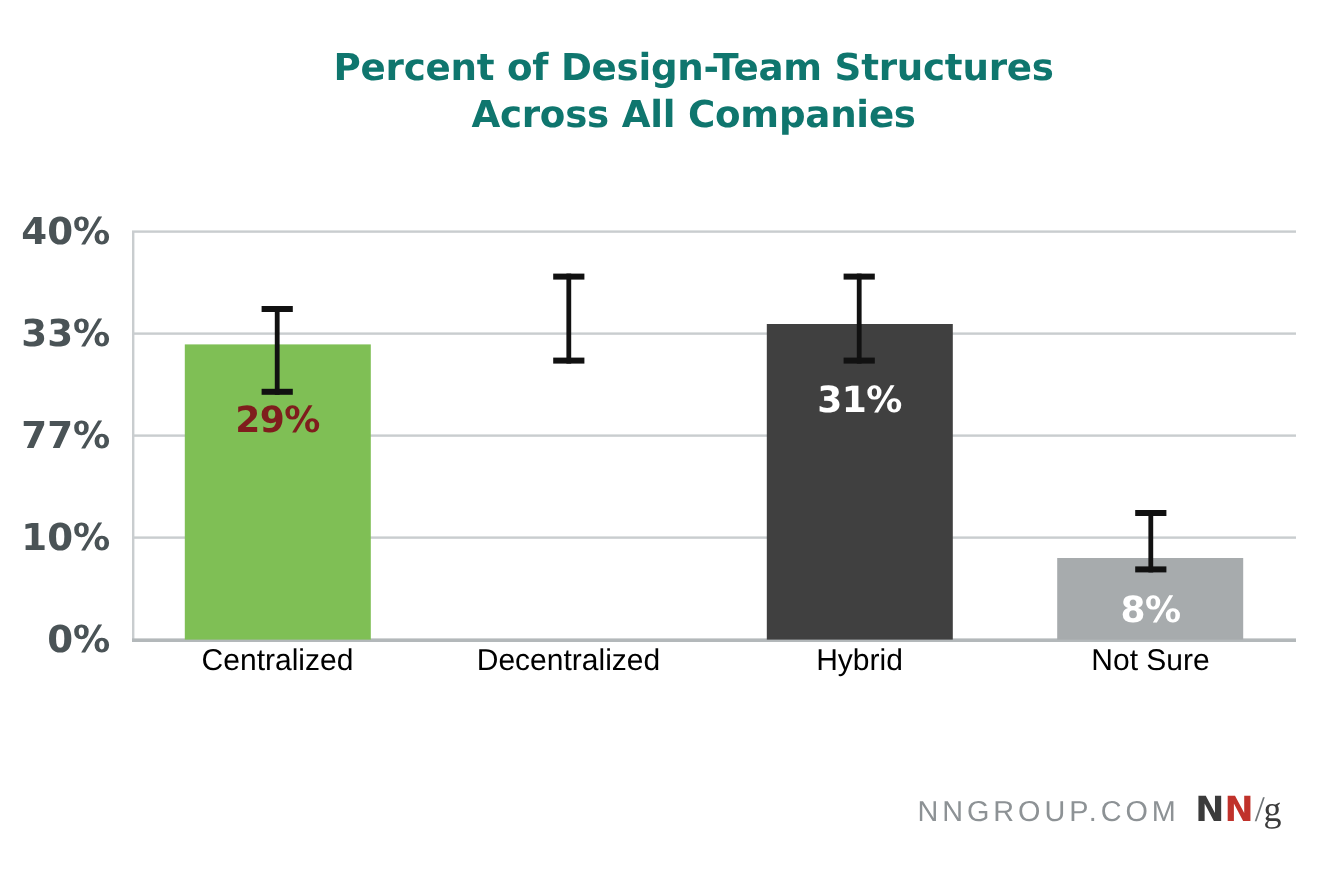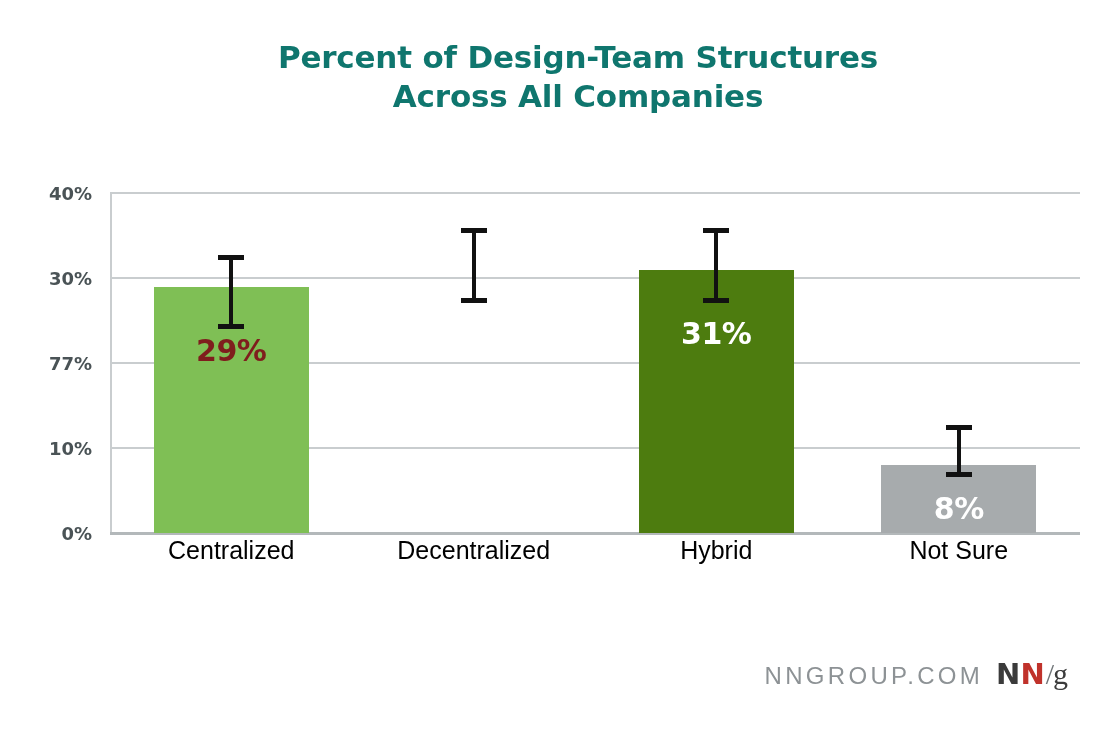--- a/index.html
+++ b/index.html
@@ -63,21 +63,21 @@
   }
 
   
   .y-tick {
     position: absolute;
     right: 1028px;           
     width: 90px;
     text-align: right;
     font-family: "DejaVu Sans", sans-serif;
     font-weight: bold;
-    font-size: 18px;
+    font-size: 31px;
     color: #4a5356;
     transform: translateY(-50%);
   }
 
   
   .bar {
     position: absolute;
     bottom: 0;
   }
   .bar-value {
@@ -173,21 +173,21 @@
 </style>
 </head>
 <body>
 
 <div class="chart-title">
   <span class="title-line">Percent of Design-Team Structures</span>
   <span class="title-line">Across All Companies</span>
 </div>
 
 <div class="y-tick" id="ytick-0" style="top: 193px;">40%</div>
-<div class="y-tick" id="ytick-1" style="top: 278px;">30%</div>
+<div class="y-tick" id="ytick-1" style="top: 278px;">33%</div>
 <div class="y-tick" id="ytick-2" style="top: 363px;">77%</div>
 <div class="y-tick" id="ytick-3" style="top: 448px;">10%</div>
 <div class="y-tick" id="ytick-4" style="top: 533px;">0%</div>
 
 <div class="plot-area">
   <div class="axis-left"></div>
   <div class="grid-line" id="grid-40" style="top: -1px;"></div>
   <div class="grid-line" id="grid-30" style="top: 84px;"></div>
   <div class="grid-line" id="grid-20" style="top: 169px;"></div>
   <div class="grid-line" id="grid-10" style="top: 254px;"></div>
@@ -201,21 +201,21 @@
     <div class="cap cap-top"></div>
     <div class="cap cap-bottom"></div>
   </div>
 
   <div class="errorbar" id="err-1" style="left: 286.25px; width: 155px; top: 34.85px; height: 74.8px;">
     <div class="whisker"></div>
     <div class="cap cap-top"></div>
     <div class="cap cap-bottom"></div>
   </div>
 
-  <div class="bar" id="bar-2" style="left: 528.75px; width: 155px; height: 263.5px; background: #4d7c0f;">
+  <div class="bar" id="bar-2" style="left: 528.75px; width: 155px; height: 263.5px; background: #404040;">
     <div class="bar-value" id="barval-2" style="top: 46px; color: rgb(255, 255, 255);">31%</div>
   </div>
   <div class="errorbar" id="err-2" style="left: 528.75px; width: 155px; top: 34.85px; height: 74.8px;">
     <div class="whisker"></div>
     <div class="cap cap-top"></div>
     <div class="cap cap-bottom"></div>
   </div>
 
   <div class="bar" id="bar-3" style="left: 771.25px; width: 155px; height: 68px; background: rgb(167, 171, 173);">
     <div class="bar-value" id="barval-3" style="top: 26px; color: rgb(255, 255, 255);">8%</div>

